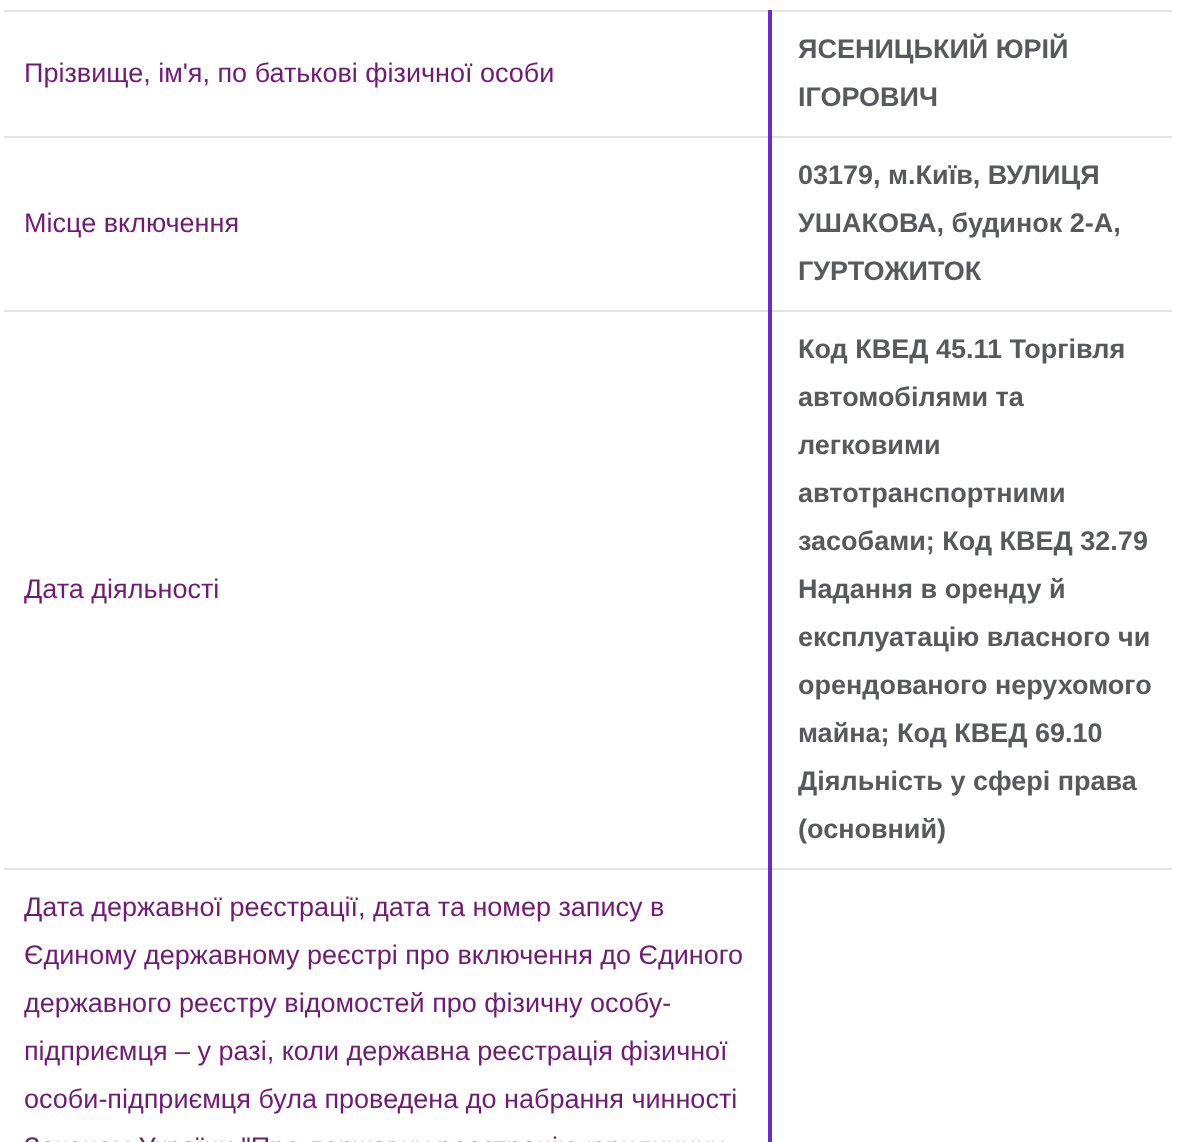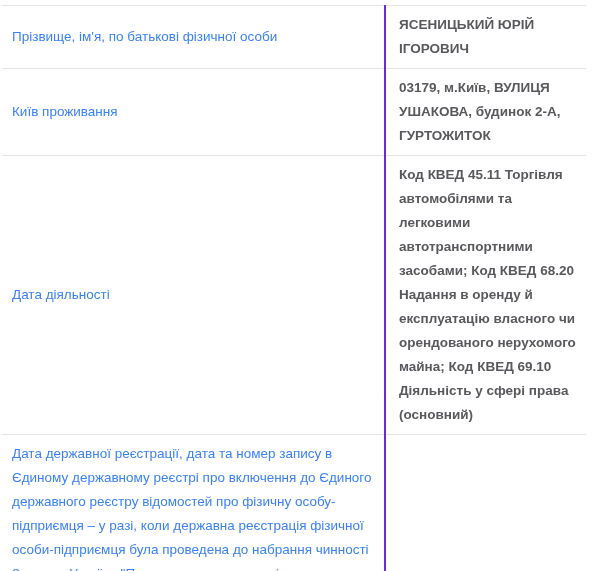--- a/index.html
+++ b/index.html
@@ -30,21 +30,21 @@
     vertical-align: middle;
     border-top: 1px solid #e4e4e4;
     font-size: 13.5px;
     line-height: 24px;
     padding: 7px 10px 7px 10px;
     white-space: pre-line;
     word-wrap: break-word;
   }
   .cell.label {
     width: 362px;
-    color: #3b82f6;
+    color: #701a75;
     font-weight: 400;
   }
   .cell.value {
     border-left: 2px solid #6d28d9;
     color: #58595d;
     font-weight: 700;
     padding-left: 13px;
     padding-right: 6px;
   }
 </style>
@@ -53,27 +53,27 @@
 
 <div class="page">
   <div class="registry-table">
 
     <div class="row">
       <div class="cell label">Прізвище, ім'я, по батькові фізичної особи</div>
       <div class="cell value">ЯСЕНИЦЬКИЙ ЮРІЙ ІГОРОВИЧ</div>
     </div>
 
     <div class="row">
-      <div class="cell label">Київ проживання</div>
+      <div class="cell label">Місце включення</div>
       <div class="cell value">03179, м.Київ, ВУЛИЦЯ УШАКОВА, будинок 2-А, ГУРТОЖИТОК</div>
     </div>
 
     <div class="row">
       <div class="cell label">Дата діяльності</div>
-      <div class="cell value">Код КВЕД 45.11 Торгівля автомобілями та легковими автотранспортними засобами; Код КВЕД 68.20 Надання в оренду й експлуатацію власного чи орендованого нерухомого майна; Код КВЕД 69.10 Діяльність у сфері права (основний)</div>
+      <div class="cell value">Код КВЕД 45.11 Торгівля автомобілями та легковими автотранспортними засобами; Код КВЕД 32.79 Надання в оренду й експлуатацію власного чи орендованого нерухомого майна; Код КВЕД 69.10 Діяльність у сфері права (основний)</div>
     </div>
 
     <div class="row">
       <div class="cell label">Дата державної реєстрації, дата та номер запису в Єдиному державному реєстрі про включення до Єдиного державного реєстру відомостей про фізичну особу-підприємця – у разі, коли державна реєстрація фізичної особи-підприємця була проведена до набрання чинності Законом України "Про державну реєстрацію юридичних осіб та фізичних осіб-підприємців"</div>
       <div class="cell value"></div>
     </div>
 
   </div>
 </div>
 

